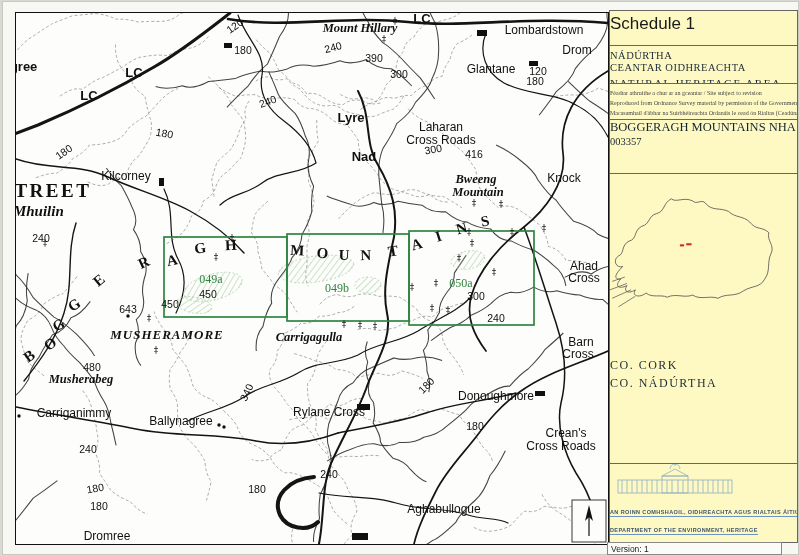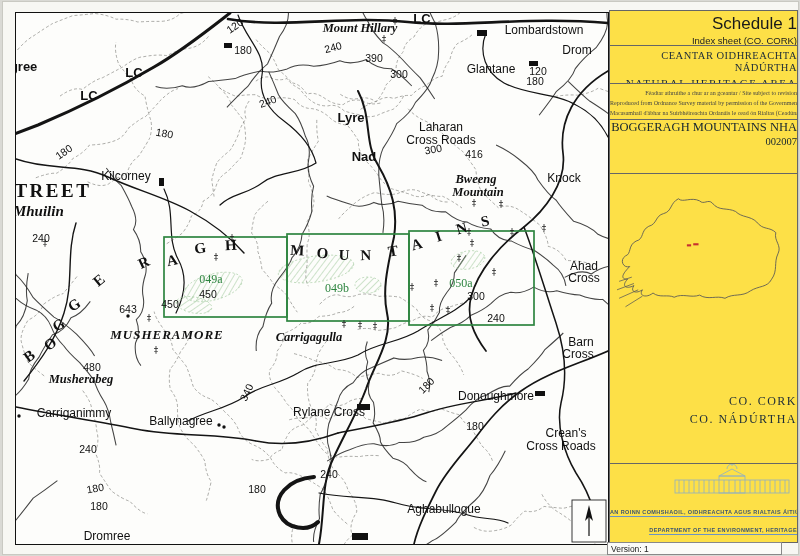--- a/index.html
+++ b/index.html
@@ -24,38 +24,38 @@
   .vb{font:bold 13px "Liberation Sans",sans-serif;}
   .sp{font:10.5px "Liberation Sans",sans-serif;}
   .tn{font:bold 19px "Liberation Serif",serif;letter-spacing:2.5px;}
   .tg{font:bold italic 15px "Liberation Serif",serif;}
   .mt{font:bold italic 13px "Liberation Serif",serif;letter-spacing:1px;}
   .ms{font:bold italic 12.5px "Liberation Serif",serif;}
   .gi{font:bold italic 12.5px "Liberation Serif",serif;}
   .rl{font:600 15px "Liberation Serif",serif;text-anchor:middle;fill:#101010;}
   
   .panel{position:absolute;left:606px;top:8px;width:189px;}
-  .pb{border:1px solid #666;border-top:none;background:#fde047;box-sizing:border-box;
-      text-align:right;overflow:hidden;}
+  .pb{border:1px solid #666;border-top:none;background:#fef9c3;box-sizing:border-box;
+      text-align:left;overflow:hidden;}
   .pb:first-child{border-top:1px solid #666;}
   .pb-schedule{height:36px;}
   .schedule-title{font:17px "Liberation Sans",sans-serif;color:#1a1a1a;margin-top:3px;}
   .index-sheet{font:9.5px "Liberation Sans",sans-serif;color:#222;margin-top:1px;}
   .pb-titles{height:38px;}
   .irish-title{font:10.5px "Liberation Serif",serif;letter-spacing:.5px;color:#1b2b38;margin-top:4px;line-height:1.15;}
   .english-title{font:11px "Liberation Serif",serif;letter-spacing:1.5px;color:#1b2b38;margin-top:3px;}
   .pb-notes{height:36px;padding-top:4px;}
   .note-line{font:6px "Liberation Serif",serif;color:#444;line-height:1.7;white-space:nowrap;}
   .pb-site{height:54px;}
   .site-name{font:12.5px "Liberation Serif",serif;color:#14242f;}
   .site-code,.site-area{font:10.5px "Liberation Serif",serif;color:#14242f;line-height:1.25;}
   .pb-county{height:290px;position:relative;}
   .inset-wrap{margin-top:8px;}
   .county-names{position:absolute;left:0;right:0;top:182px;
-      font:12px "Liberation Serif",serif;letter-spacing:1.5px;color:#1b2b38;line-height:1.5;margin-top:36px;}
+      font:12px "Liberation Serif",serif;letter-spacing:1.5px;color:#1b2b38;line-height:1.5;}
   .pb-logo{height:79px;position:relative;}
   .dep-line{font:bold 5.5px "Liberation Sans",sans-serif;color:#3d5570;letter-spacing:.4px;
             display:inline-block;border-bottom:1px solid #6b93c4;padding-bottom:.5px;margin-top:1px;white-space:nowrap;}
   .version-strip{position:absolute;left:604px;top:540px;width:175px;height:13px;
       border:1px solid #888;background:#fbfbf8;font:8.5px "Liberation Sans",sans-serif;
       color:#222;text-align:left;padding:1px 0 0 3px;box-sizing:border-box;}
 </style>
 </head>
 <body>
 
@@ -279,40 +279,39 @@
         <line x1="573" y1="523" x2="573" y2="500" stroke="#111" stroke-width="1.2"></line>
         <polygon points="573,492 569,508 573,504 577,508" fill="#111"></polygon>
       </g>
     </svg>
   </div>
 
   <div class="panel">
 
     <div class="pb pb-schedule">
       <div class="schedule-title">Schedule 1</div>
-      <div class="index-sheet">Index sheet (CO. CORK)</div>
     </div>
 
     <div class="pb pb-titles">
       <div class="irish-title">
+        <div>NÁDÚRTHA</div>
         <div>CEANTAR OIDHREACHTA</div>
-        <div>NÁDÚRTHA</div>
       </div>
       <div class="english-title">NATURAL HERITAGE AREA</div>
     </div>
 
     <div class="pb pb-notes">
       <div class="note-line">Féadtar athruithe a chur ar an gceantar / Site subject to revision</div>
       <div class="note-line">Reproduced from Ordnance Survey material by permission of the Government (Permit Number 5953)</div>
       <div class="note-line">Macasamhail d'ábhar na Suirbhéireachta Ordanáis le cead ón Rialtas (Ceadúnas Uimh. 5953)</div>
     </div>
 
     <div class="pb pb-site">
       <div class="site-name">BOGGERAGH MOUNTAINS NHA</div>
-      <div class="site-code">002007</div>
+      <div class="site-code">003357</div>
     </div>
 
     <div class="pb pb-county">
       <div class="inset-wrap">
         <svg width="180" height="150" viewBox="0 0 170 130">
           <path d="M78,12 C70,8 62,14 58,10 C50,14 52,22 44,24 C36,26 38,34 30,36 C22,40 26,48 18,50
                    C10,54 14,62 8,64 C2,68 6,76 12,74 C6,80 2,86 10,86 C4,92 8,96 16,92 C12,98 18,100 24,96
                    C20,102 28,104 34,99 C40,104 48,100 54,103 C62,99 70,104 78,101 C86,106 94,101 102,104
                    C110,99 118,103 126,97 C134,92 142,94 146,86 C152,78 148,70 152,62 C156,54 148,50 150,42
                    C144,36 138,40 132,32 C126,26 118,28 112,22 C104,18 96,22 90,14 C86,10 82,16 78,12 Z" fill="none" stroke="#555" stroke-width="0.8"></path>

